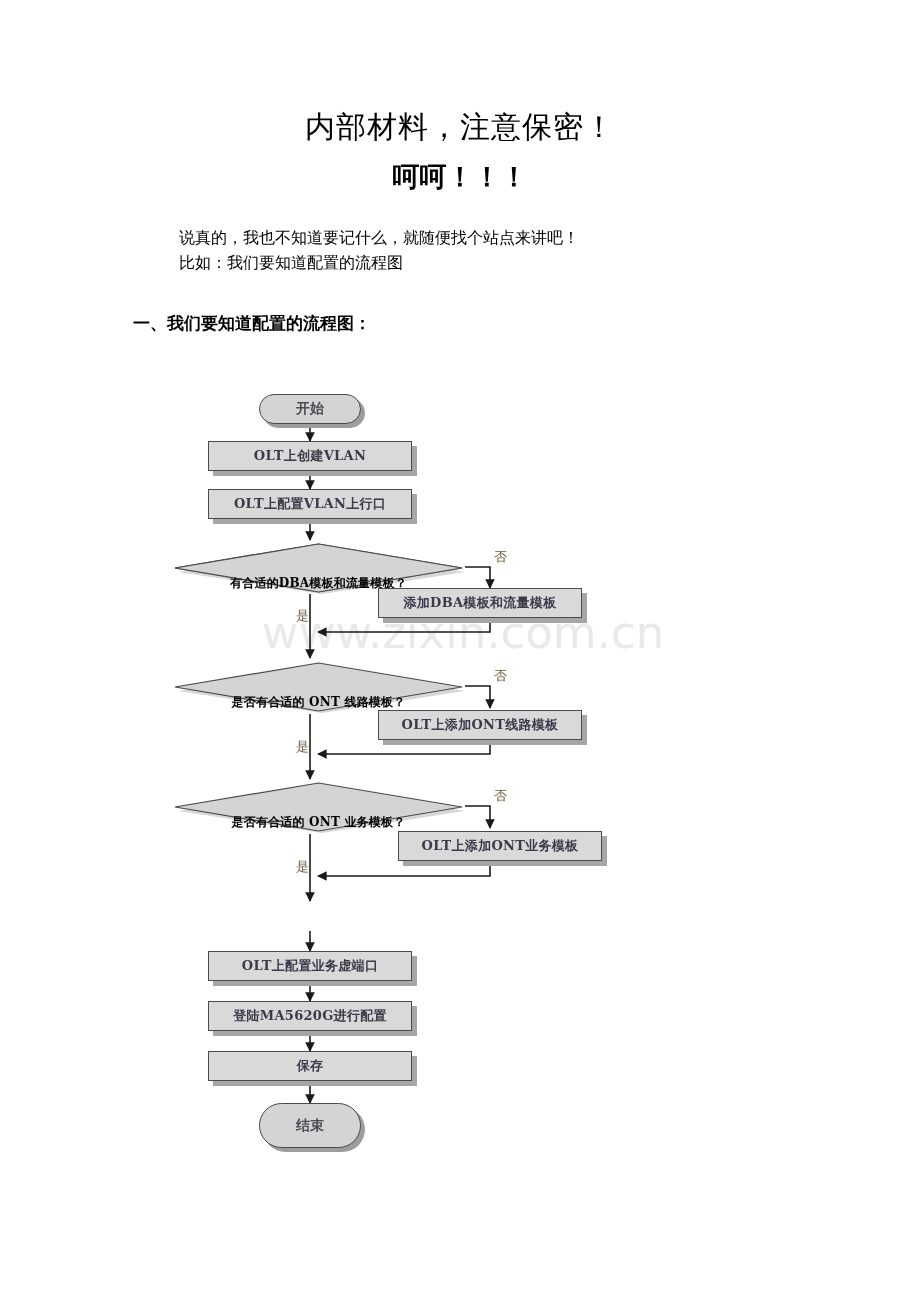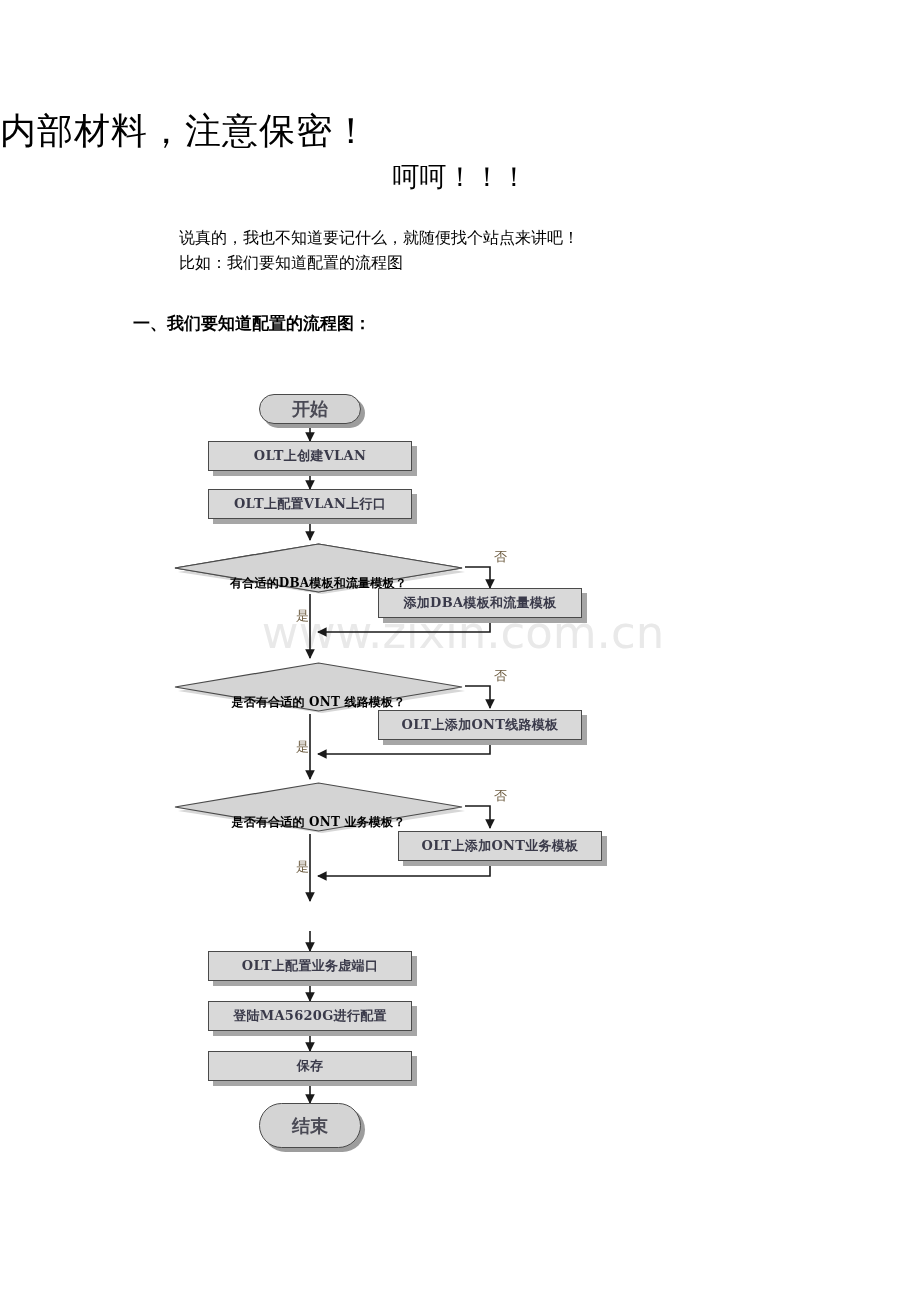--- a/index.html
+++ b/index.html
@@ -18,37 +18,39 @@
     background: #ffffff;
     overflow: hidden;
   }
 
   
   .title-main {
     position: absolute;
     left: 0;
     top: 108px;
     width: 920px;
-    font-family: "DejaVu Serif", "Liberation Serif", serif;
-    font-size: 36px;
+    text-align: center;
+    font-family: "DejaVu Serif", "Liberation Serif", serif;
+    font-size: 30px;
     font-weight: normal;
     letter-spacing: 1px;
     color: #000;
     line-height: 1.25;
   }
   .title-sub {
     position: absolute;
     left: 0;
     top: 160px;
     width: 920px;
     text-align: center;
     font-family: "DejaVu Serif", "Liberation Serif", serif;
     font-size: 27px;
     color: #000;
     line-height: 1.25;
+    font-weight: bold;
   }
   .para {
     position: absolute;
     left: 133px;
     font-family: "DejaVu Serif", "Liberation Serif", serif;
     font-size: 16px;
     color: #000;
     white-space: nowrap;
     margin-left: 46px;
   }
@@ -121,21 +123,21 @@
     background: #d4d4d4;
     border: 1px solid #4a4a4a;
     border-radius: 999px;
     box-shadow: 4px 4px 0 0 #9d9d9d;
     display: flex;
     align-items: center;
     justify-content: center;
   }
   .term .lbl {
     font-family: "DejaVu Serif", "Liberation Serif", serif;
-    font-size: 18px;
+    font-size: 14px;
     font-weight: bold;
     color: #4a4a55;
     white-space: nowrap;
   }
 
   
   .dec {
     display: block;
   }
   .dec svg { display: block; }

